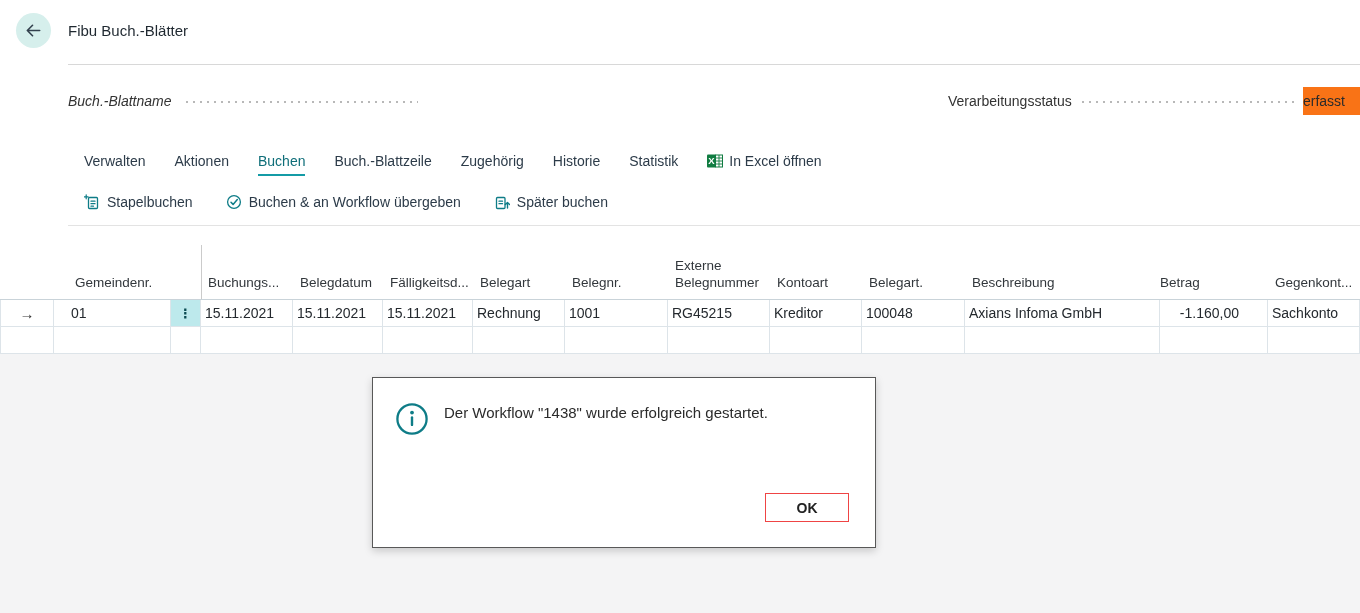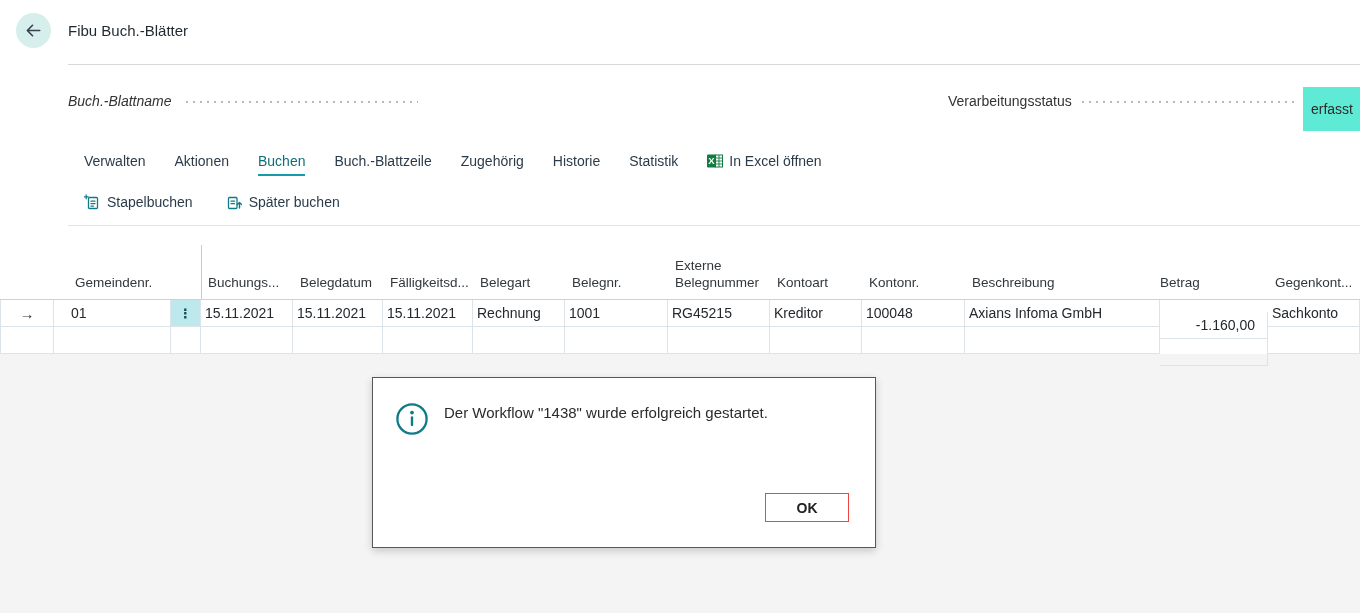--- a/index.html
+++ b/index.html
@@ -23,22 +23,22 @@
   .status-label  { left:948px; top:93px; }
   .leader { position:absolute; height:2px; top:101px;
     background:repeating-linear-gradient(90deg,#b8b8b8 0 2px,transparent 2px 7px); }
   .leader1 { left:186px; width:232px; }
   .leader2 { left:1082px; width:214px; }
   .journal-input { position:absolute; left:424px; top:86px; width:484px; height:29px;
     box-sizing:border-box; border:1px solid #5f6368; background:#fff;
     display:flex; align-items:center; }
   .journal-input .value { flex:1; padding-left:8px; font-size:14.5px; color:#111; }
   .journal-input .lookup { padding-right:9px; font-size:15px; color:#444; cursor:pointer; }
-  .status-value { position:absolute; left:1303px; right:0; top:87px; height:44px;
-    background:#5eead4; display:flex; align-items:center; padding-left:8px;
+  .status-value { position:absolute; left:1303px; right:0; top:87px; height:28px;
+    background:#f97316; display:flex; align-items:center; 
     font-size:14px; color:#2b2b2b; }
 
   
   .tabs { position:absolute; left:84px; top:153px; display:flex; gap:29px;
     font-size:14px; color:#2c3b49; align-items:flex-start; }
   .tab { padding-bottom:5px; border-bottom:2px solid transparent; cursor:pointer; white-space:nowrap; }
   .tab.active { color:#0f6e79; border-bottom-color:#149ba6; }
   .tab-excel { display:flex; align-items:center; gap:6px; }
   .actions { position:absolute; left:84px; top:194px; display:flex; gap:33px;
     font-size:14px; color:#2c3b49; align-items:flex-start; }
@@ -61,21 +61,21 @@
   .gh.c12 { text-align:left; padding-right:15px; padding-left:0; }
   .grid-body { border-top:1px solid #c9d3d9; }
   .grid-row { display:flex; height:27px; }
   .gc { box-sizing:border-box; height:100%; border-right:1px solid #dde4e9;
     border-bottom:1px solid #dde4e9; font-size:14px; color:#24292e;
     display:flex; align-items:center; padding-left:4px; overflow:hidden; white-space:nowrap; }
   .gc.c0 { justify-content:center; padding-left:0; border-left:1px solid #dde4e9; font-size:15px; color:#333; }
   .gc.c1 { padding-left:17px; }
   .gc.more { background:#bde9ec; color:#0b4b52; justify-content:center; padding-left:0;
     font-weight:700; font-size:13px; cursor:pointer; }
-  .gc.c12 { justify-content:flex-end; padding-right:12px; padding-left:0;margin-top:12px; }
+  .gc.c12 { justify-content:flex-end; padding-right:28px; padding-left:0; }
 
   
   .dialog { position:absolute; left:372px; top:377px; width:504px; height:171px;
     box-sizing:border-box; background:#fff; border:1px solid #585858;
     box-shadow:0 3px 8px rgba(0,0,0,0.18); }
   .dialog-icon { position:absolute; left:22px; top:24px; width:34px; height:34px; }
   .dialog-msg { position:absolute; left:71px; top:26px; font-size:15px; color:#2b2b2b; }
   .ok-btn { position:absolute; right:26px; bottom:25px; width:84px; height:29px;
     box-sizing:border-box; background:#fff; border:1px solid #ef4444;
     font-size:14px; font-weight:700; color:#212121; display:flex;
@@ -132,20 +132,29 @@
         <svg width="16" height="16" viewBox="0 0 16 16" fill="none" stroke="#0e7c87" stroke-width="1.3" stroke-linecap="round">
           <rect x="4.5" y="3.5" width="9" height="11" rx="1"></rect>
           <path d="M7 7.2h4 M7 9.7h4 M7 12.2h2.5"></path>
           <path d="M2.2 0.8v4 M0.2 2.8h4" stroke-width="1.2"></path>
         </svg>
       </span>
       <span>Stapelbuchen</span>
     </div>
     <div class="action">
       <span style="display:flex">
+        <svg width="16" height="16" viewBox="0 0 16 16" fill="none" stroke="#0e7c87" stroke-linecap="round" stroke-linejoin="round">
+          <circle cx="8" cy="8" r="6.4" stroke-width="1.3"></circle>
+          <path d="M5 8.3l2.1 2.1L11.3 5.6" stroke-width="1.5"></path>
+        </svg>
+      </span>
+      <span>Buchen &amp; an Workflow übergeben</span>
+    </div>
+    <div class="action">
+      <span style="display:flex">
         <svg width="16" height="16" viewBox="0 0 16 16" fill="none" stroke="#0e7c87" stroke-width="1.3" stroke-linecap="round" stroke-linejoin="round">
           <rect x="2.5" y="3.5" width="8.5" height="11" rx="1"></rect>
           <path d="M5 7.2h3.5 M5 9.7h3.5"></path>
           <path d="M13.5 14V8.5 M11.3 10.6l2.2-2.2 2.2 2.2" stroke-width="1.4"></path>
         </svg>
       </span>
       <span>Später buchen</span>
     </div>
   </div>
 
@@ -157,21 +166,21 @@
       <div class="gh c0"></div>
       <div class="gh c1">Gemeindenr.</div>
       <div class="gh c2"></div>
       <div class="gh c3">Buchungs...</div>
       <div class="gh c4">Belegdatum</div>
       <div class="gh c5">Fälligkeitsd...</div>
       <div class="gh c6">Belegart</div>
       <div class="gh c7">Belegnr.</div>
       <div class="gh c8 wrap">Externe Belegnummer</div>
       <div class="gh c9">Kontoart</div>
-      <div class="gh c10">Kontonr.</div>
+      <div class="gh c10">Belegart.</div>
       <div class="gh c11">Beschreibung</div>
       <div class="gh c12">Betrag</div>
       <div class="gh c13">Gegenkont...</div>
     </div>
     <div class="grid-body">
       <div class="grid-row">
         <div class="gc c0">→</div>
         <div class="gc c1">01</div>
         <div class="gc c2 more">⋮</div>
         <div class="gc c3">15.11.2021</div>

